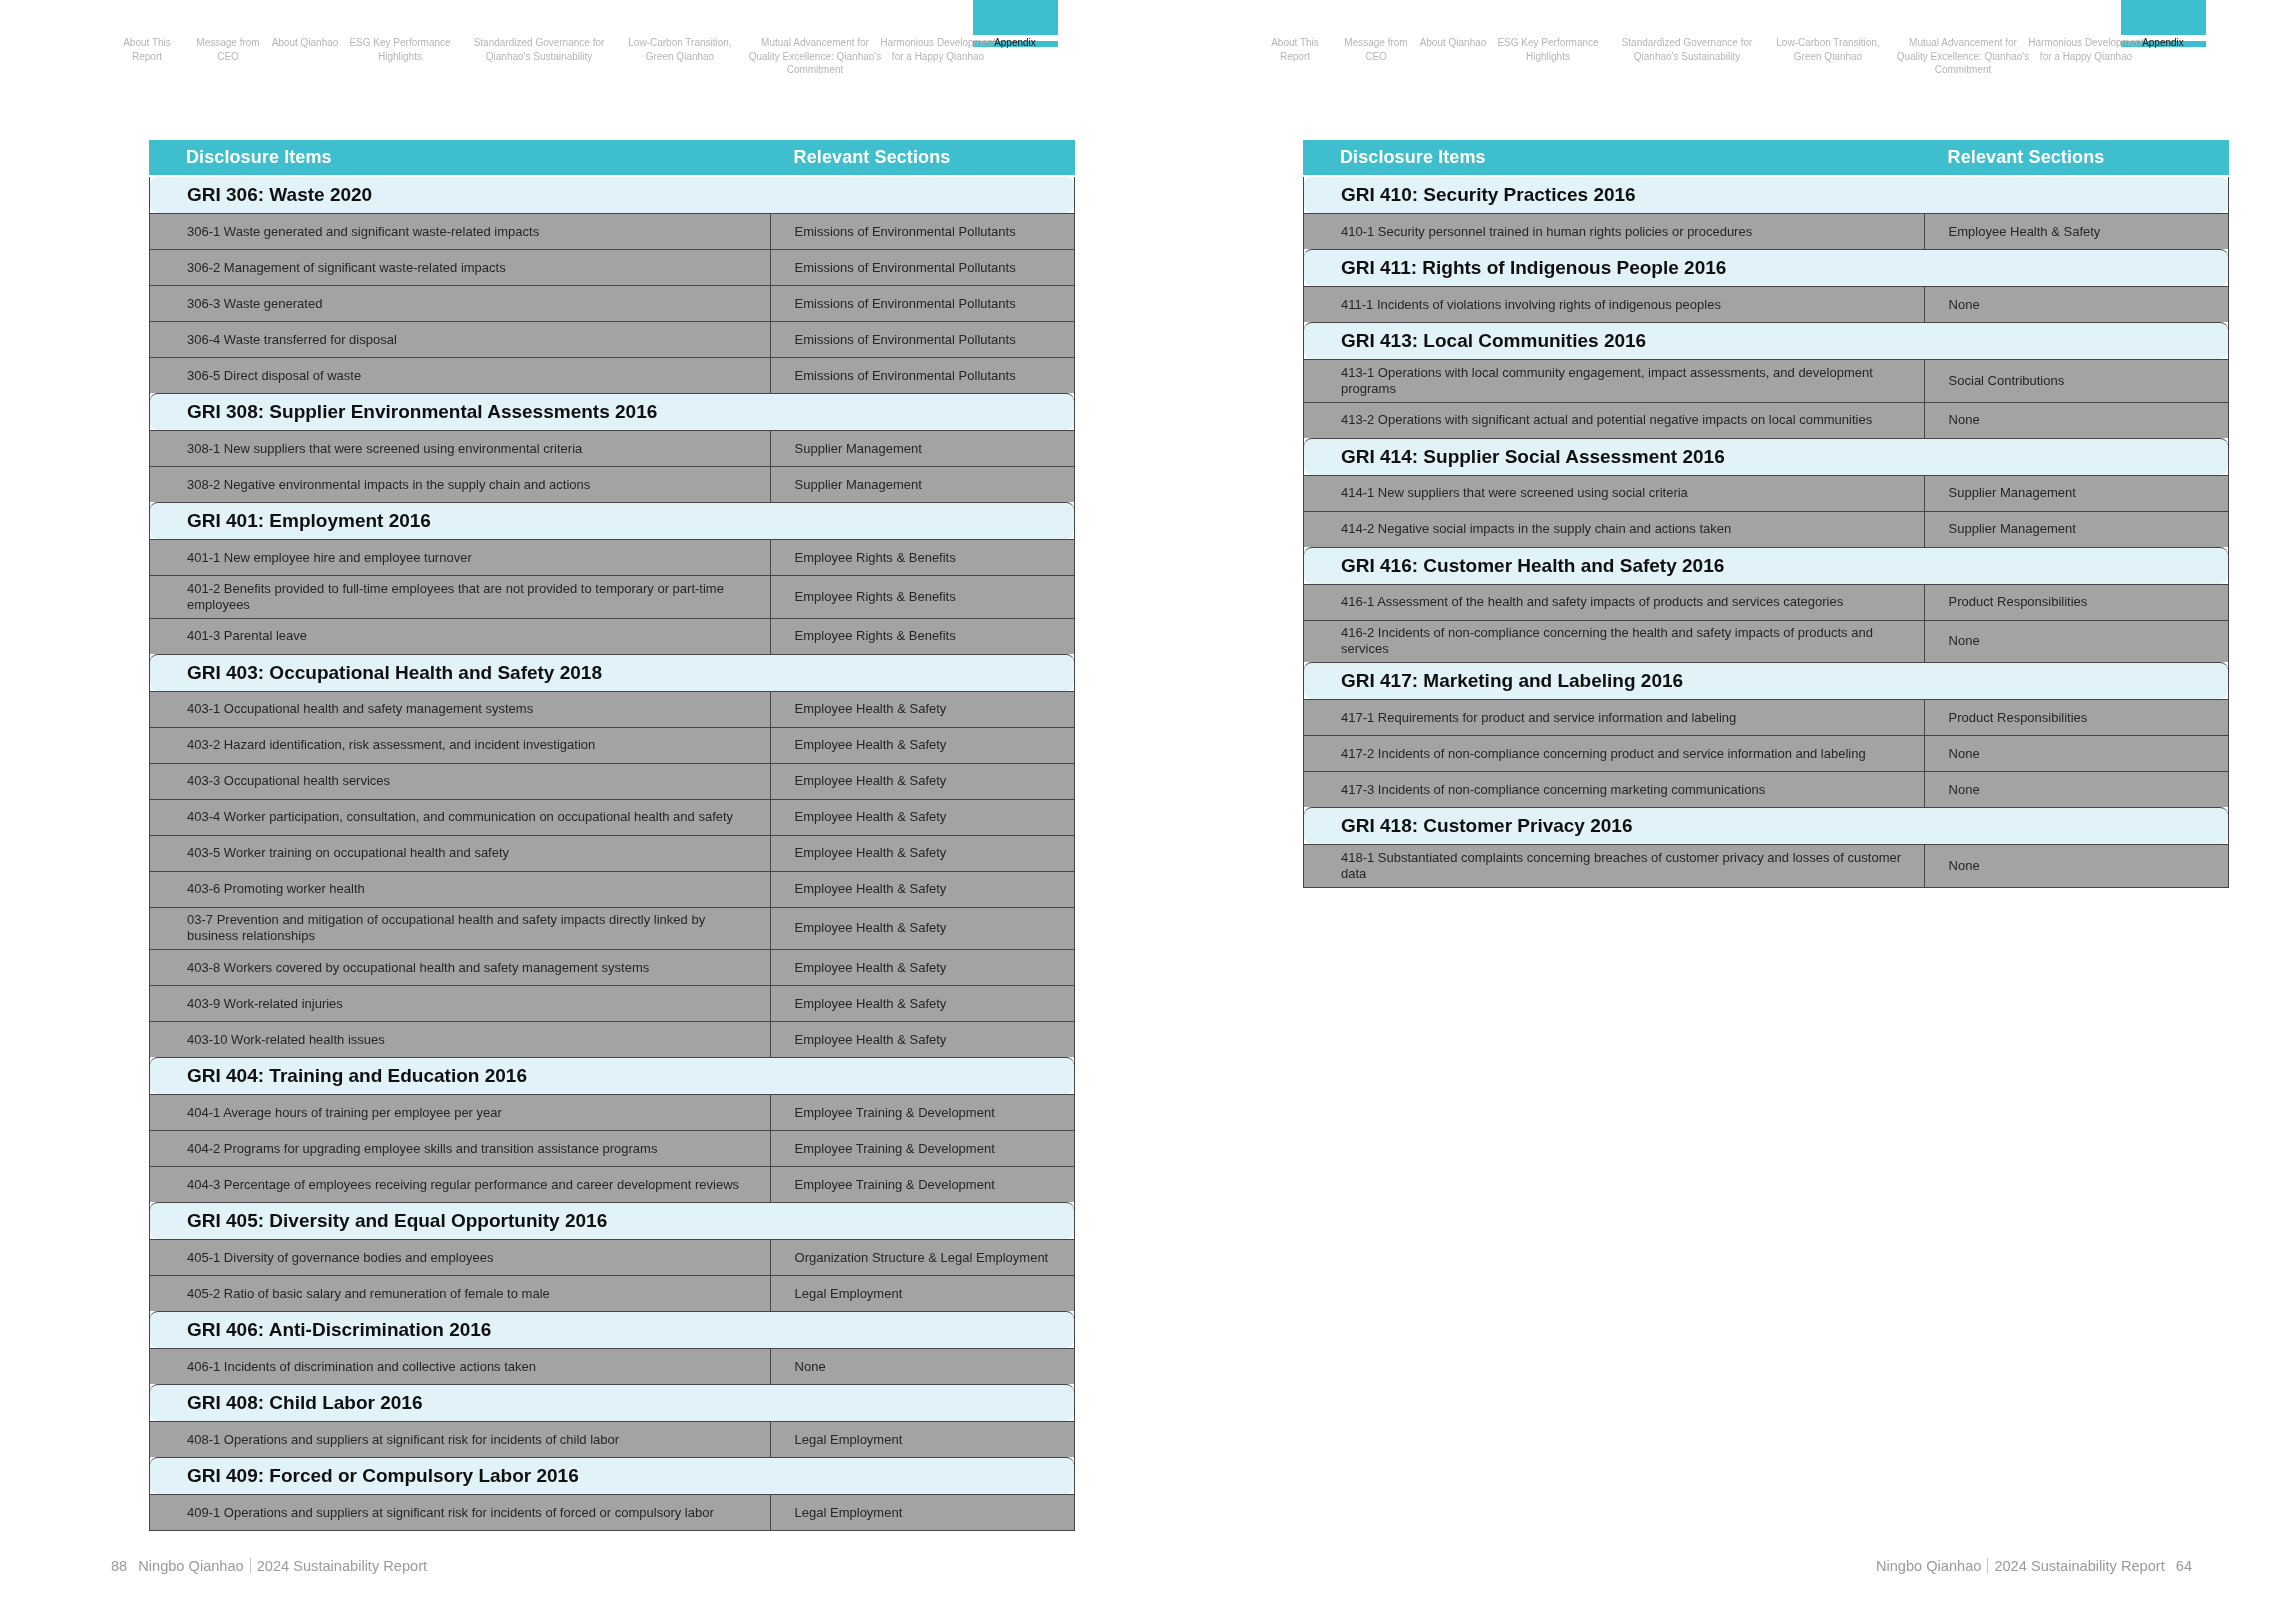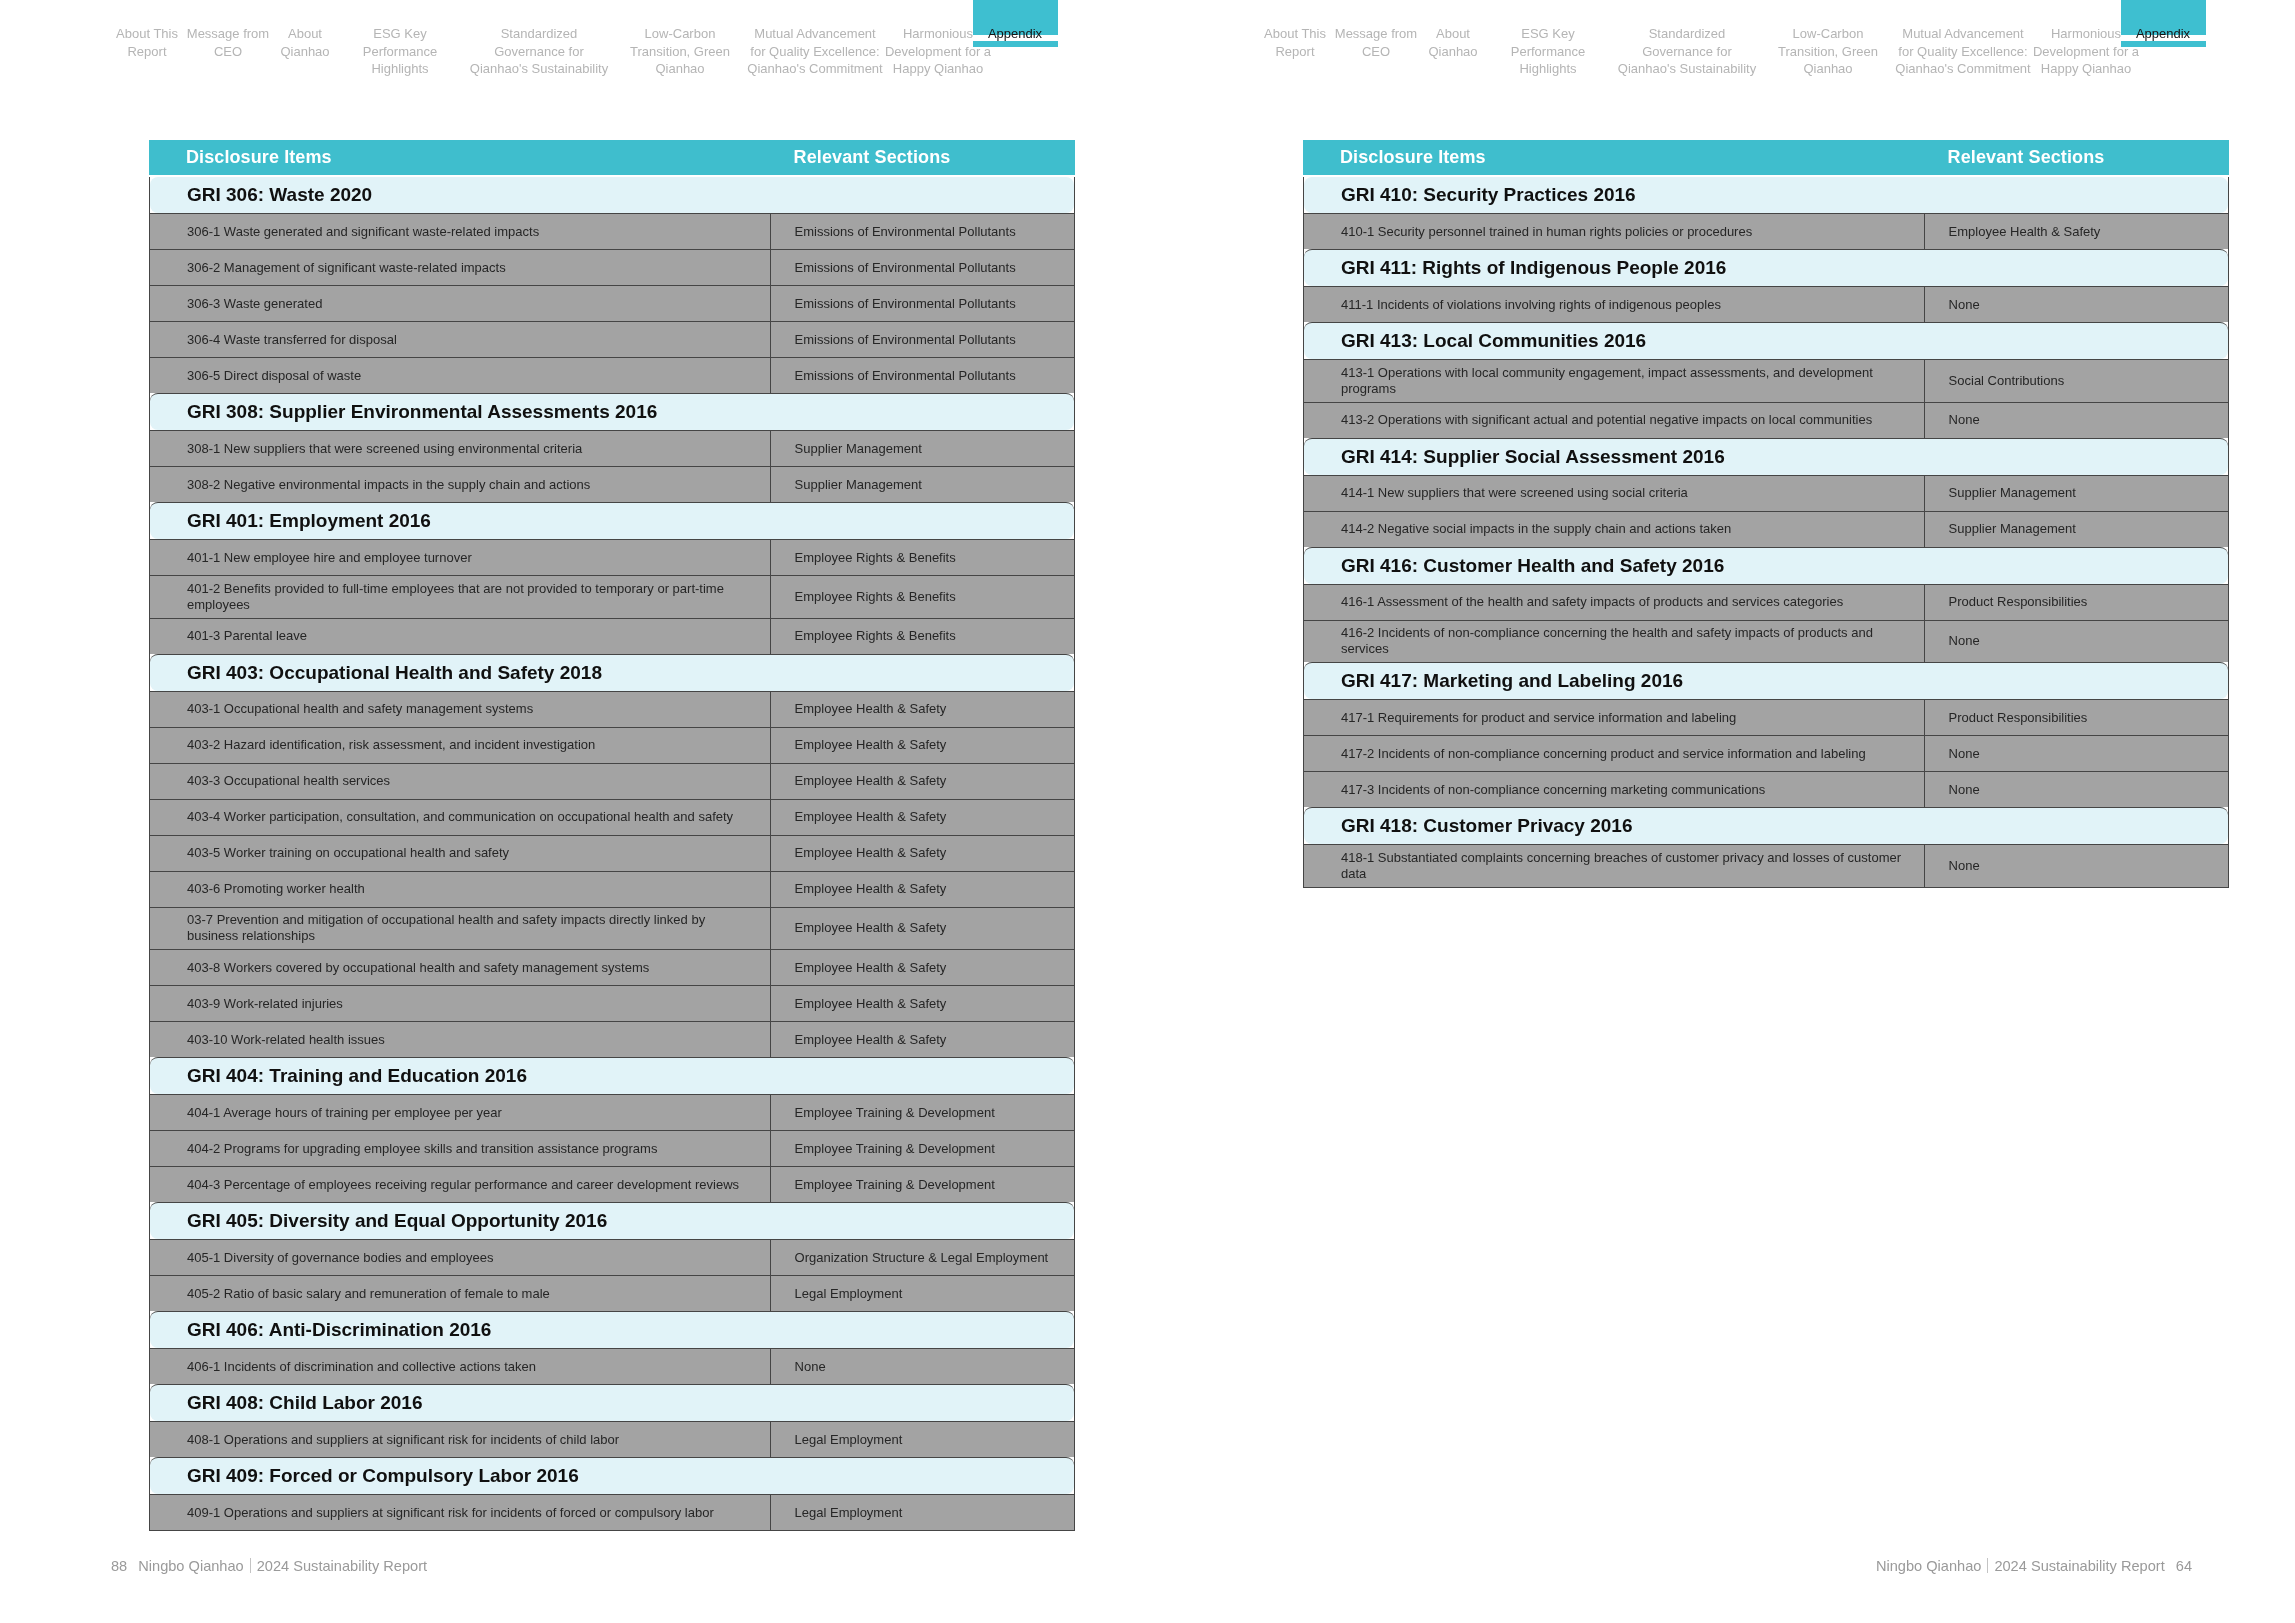--- a/index.html
+++ b/index.html
@@ -8,22 +8,22 @@
     font-family:"Liberation Sans", sans-serif;
     -webkit-font-smoothing:antialiased;
   }
   .page{position:absolute;top:0;width:1148px;height:1623px;background:#fff;}
   .page.left{left:0;}
   .page.right{left:1148px;}
 
   
   .nav{position:absolute;top:0;left:0;width:1148px;height:90px;}
   .nav-item{
-    position:absolute;top:25px;transform:translateX(-50%);
-    text-align:center;font-size:13px;line-height:1.35;color:#b5b5b5;cursor:pointer;
+    position:absolute;top:36px;transform:translateX(-50%);
+    text-align:center;font-size:10px;line-height:1.35;color:#b5b5b5;cursor:pointer;
   }
   .nav-item.active{color:#151515;}
   .n1{left:147px;width:78px;}
   .n2{left:228px;width:85px;}
   .n3{left:305px;width:69px;}
   .n4{left:400px;width:126px;}
   .n5{left:539px;width:150px;}
   .n6{left:680px;width:129px;text-align:center;}
   .n7{left:815px;width:136px;}
   .n8{left:938px;width:117px;}

